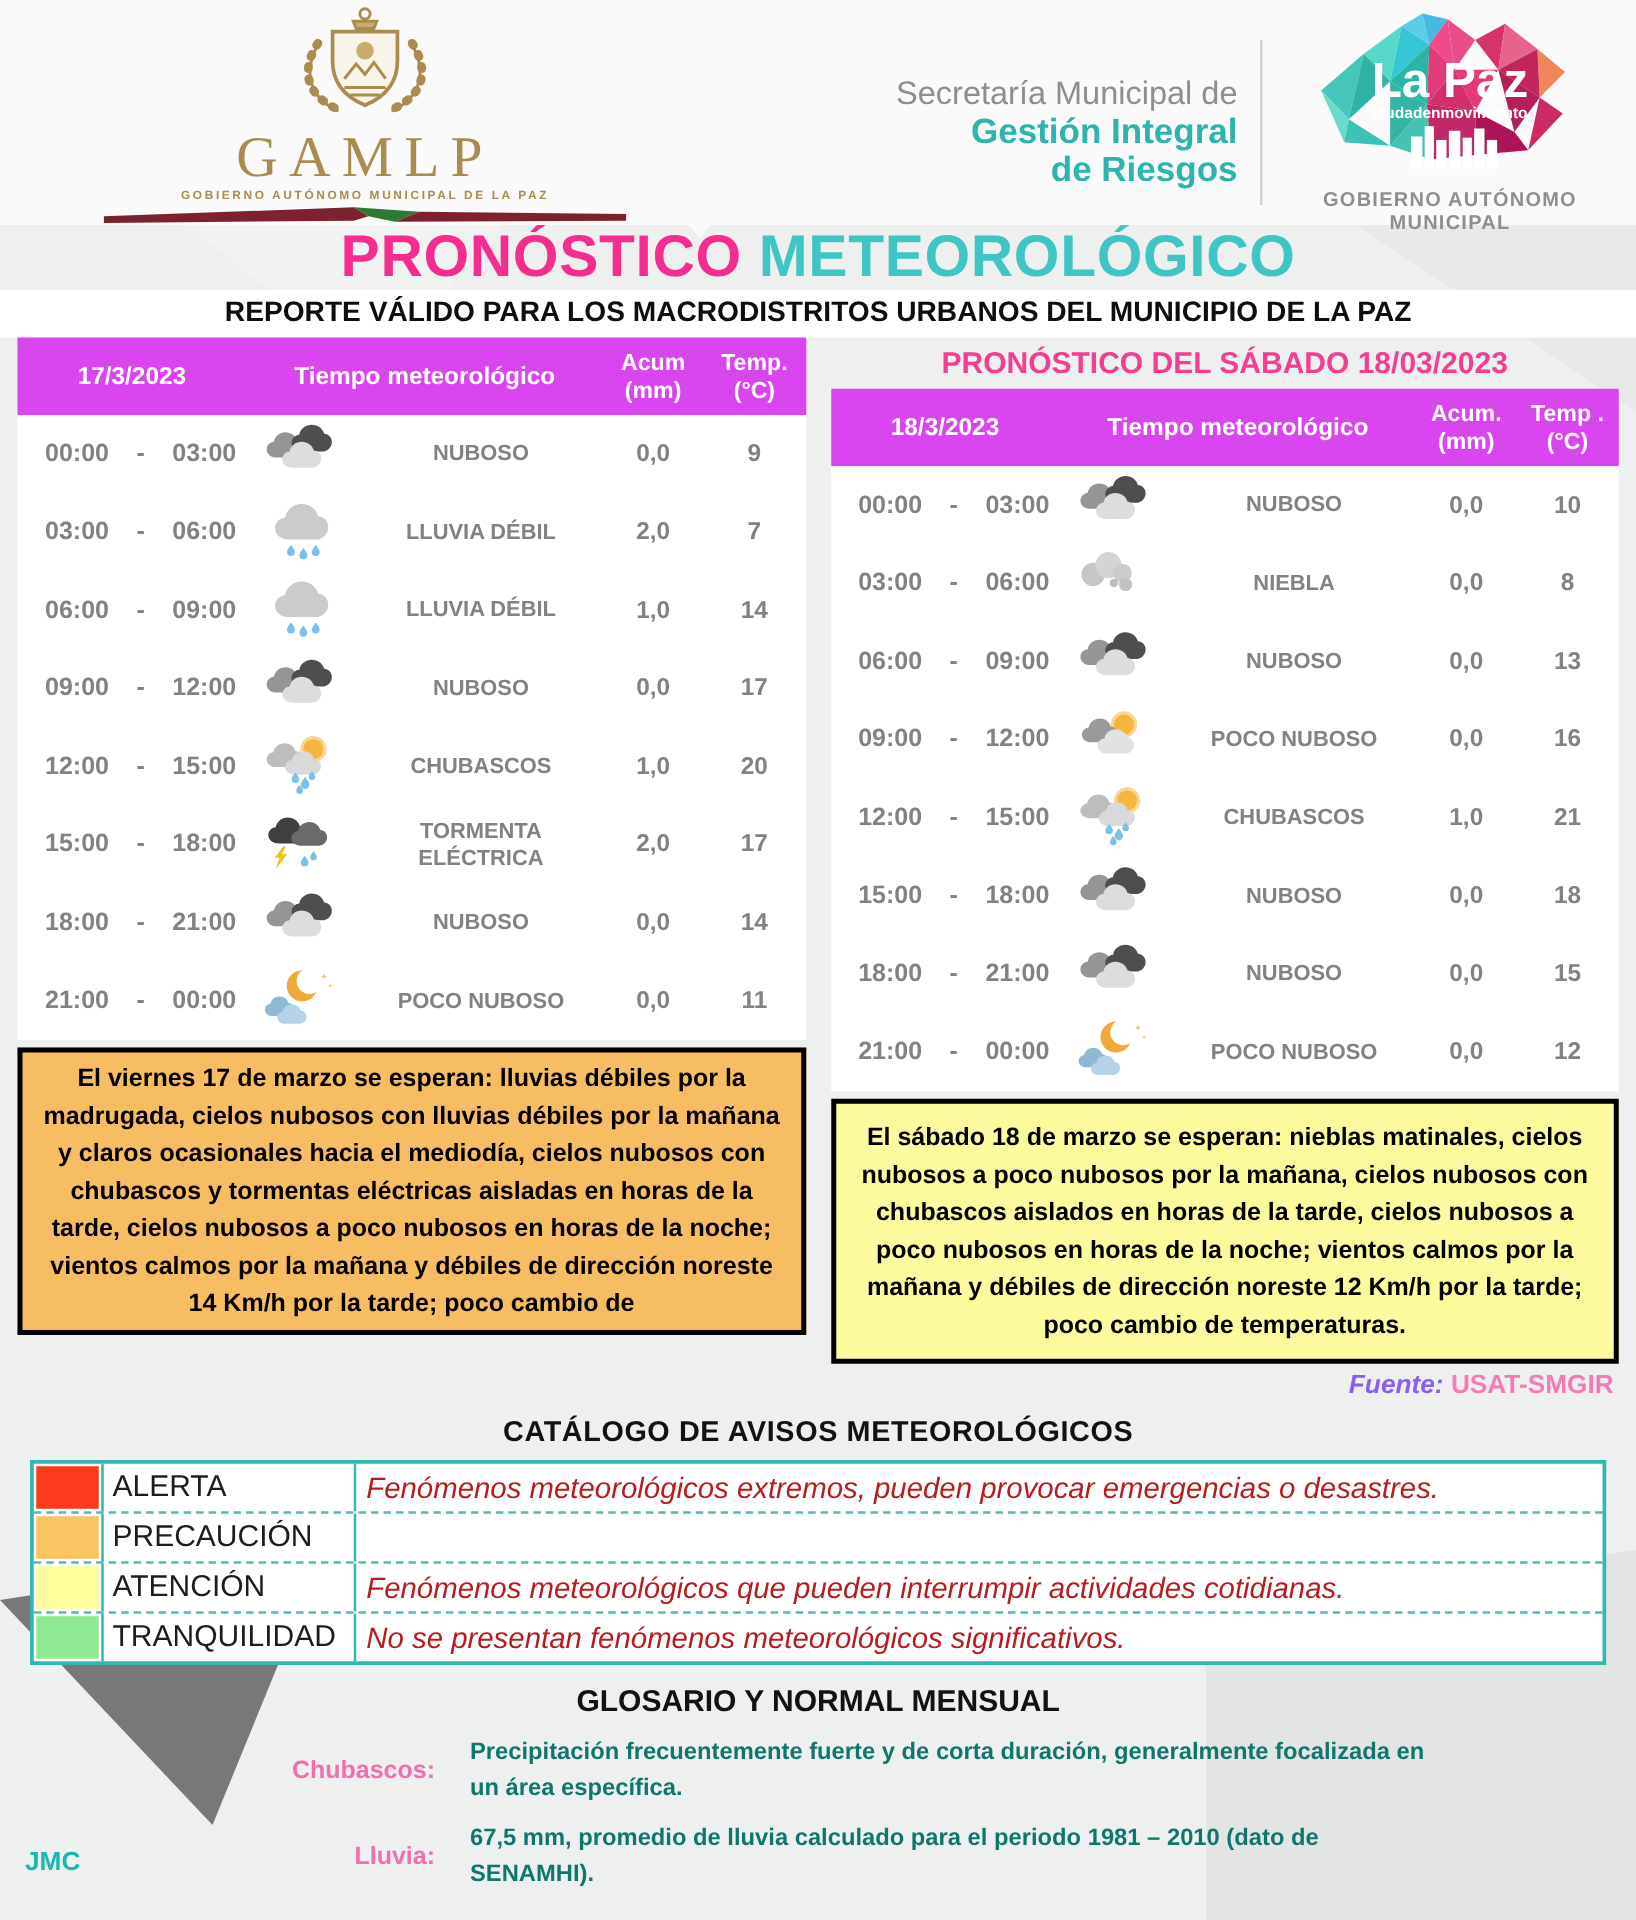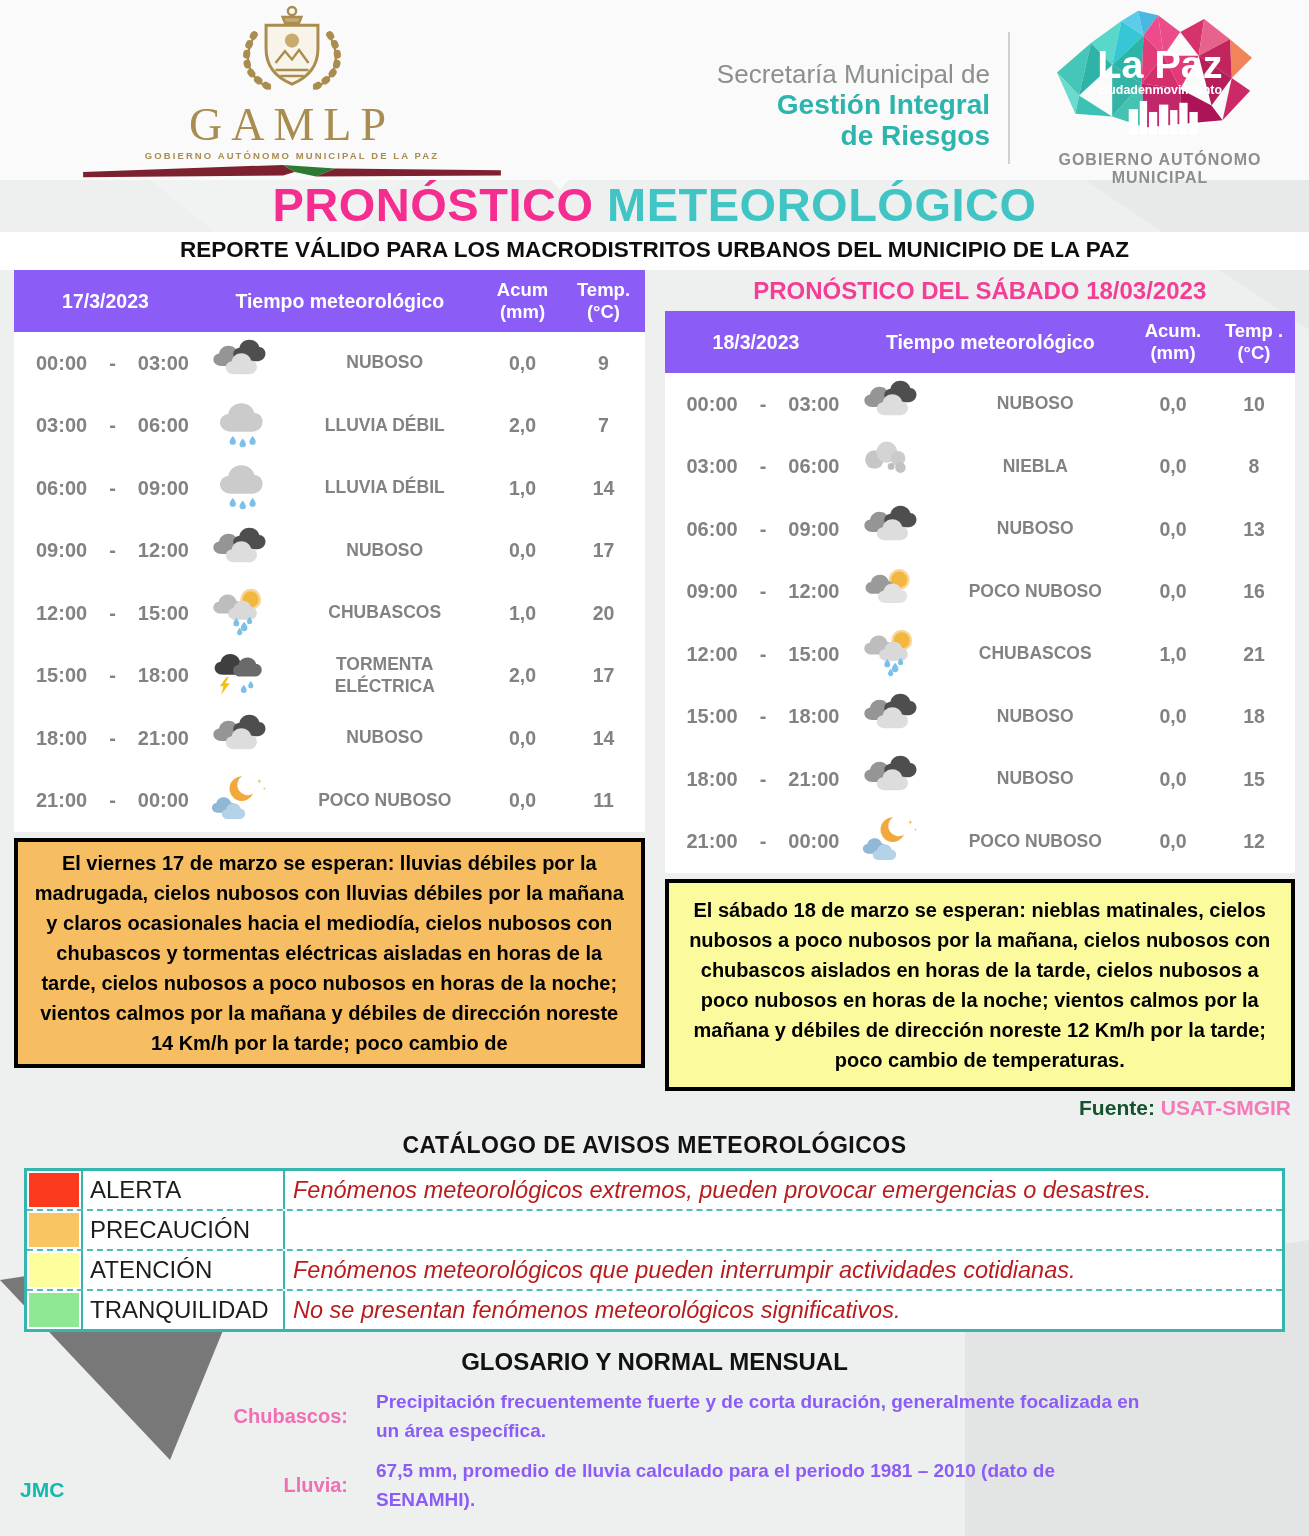--- a/index.html
+++ b/index.html
@@ -31,57 +31,57 @@
   .main-title { height:52px; line-height:50px; text-align:center; font-size:47px; font-weight:bold; letter-spacing:0.5px; }
   .main-title .t1 { color:#f52d90; }
   .main-title .t2 { color:#41c5c4; }
   .report-subtitle { background:#ffffff; text-align:center; font-size:22.5px; font-weight:bold; color:#0e0e0e; padding:5px 0 7px; }
 
   
   .forecast-grid { display:grid; grid-template-columns:1fr 1fr; column-gap:20px; padding:0 14px; }
   .section-title { text-align:center; color:#f43d95; font-weight:bold; font-size:24px; margin:7px 0 6px; }
   .whead {
     display:grid; grid-template-columns:183px 90px 1fr 80px 82px;
-    background:#8b5cf6; color:#fff; font-weight:bold; font-size:19.5px;
+    background:#d946ef; color:#fff; font-weight:bold; font-size:19.5px;
     height:62px; align-items:center; text-align:center;
   }
   .whead .h-weather { grid-column:2 / 4; }
   .whead .h-2l { font-size:18.5px; line-height:1.18; }
   .wrows { background:#fff; }
   .wrow { display:grid; grid-template-columns:183px 90px 1fr 80px 82px; height:62.5px; align-items:center; color:#828282; }
   .wrow .time { display:flex; justify-content:space-between; padding:0 8px 0 22px; font-weight:bold; font-size:20px; }
   .wrow .icon svg { display:block; margin:0 auto; }
   .wrow .cond { text-align:center; font-weight:bold; font-size:17.5px; line-height:1.25; padding:0 6px; }
   .wrow .num { text-align:center; font-weight:bold; font-size:19.5px; }
 
   .summary-box {
     margin-top:6px; border:4px solid #000; box-sizing:border-box;
     min-height:212px; display:flex; align-items:center; justify-content:center;
     padding:6px 13px; text-align:center;
     font-size:20px; font-weight:bold; color:#000; line-height:1.5;
   }
   .fuente { text-align:right; padding:5px 4px 0 0; font-size:21px; font-weight:bold; }
-  .fuente .f-label { color:#14532d; }
+  .fuente .f-label { color:#8b5cf6;font-style:italic; }
   .fuente .f-value { color:#f57ab8; }
 
   
   .catalog-title { text-align:center; font-size:23px; font-weight:bold; color:#121212; margin:12px 0 9px; letter-spacing:0.5px; }
   .catalog { margin:0 24px; border:3px solid #34b6af; background:#fff; }
   .crow { display:grid; grid-template-columns:56px 202px 1fr; min-height:38px; border-bottom:2px dashed #4fbcb5; }
   .crow:last-child { border-bottom:none; }
   .swatch-cell { border-right:2px solid #34b6af; padding:2px; box-sizing:border-box; }
   .swatch { width:100%; height:100%; }
   .level-cell { border-right:2px solid #34b6af; display:flex; align-items:center; padding-left:7px; font-size:24px; color:#1d1d1d; }
   .desc-cell { display:flex; align-items:center; font-style:italic; font-size:23.5px; color:#b91c1c; padding:3px 8px; }
 
   
   .glossary-title { text-align:center; font-size:24px; font-weight:bold; color:#121212; margin:16px 0 6px; }
   .glossary { display:grid; grid-template-columns:318px 1fr; row-gap:12px; padding:6px 30px 0 30px; }
   .g-term { text-align:right; color:#f06eb2; font-weight:bold; font-size:20px; align-self:center; line-height:1.45; }
-  .g-def { padding-left:28px; padding-right:130px; font-weight:bold; color:#8b5cf6; font-size:19px; line-height:1.5; align-self:center; }
+  .g-def { padding-left:28px; padding-right:130px; font-weight:bold; color:#0f766e; font-size:19px; line-height:1.5; align-self:center; }
 
   .initials { position:absolute; left:20px; top:1478px; color:#17b8ae; font-weight:bold; font-size:21px; z-index:2; }
 </style>
 </head>
 <body>
 
 <div class="page">
 
   <svg class="bg-deco" width="1309" height="1536" viewBox="0 0 1309 1536">
     <polygon points="380,0 720,0 560,190" fill="#ffffff" opacity="0.65"></polygon>

